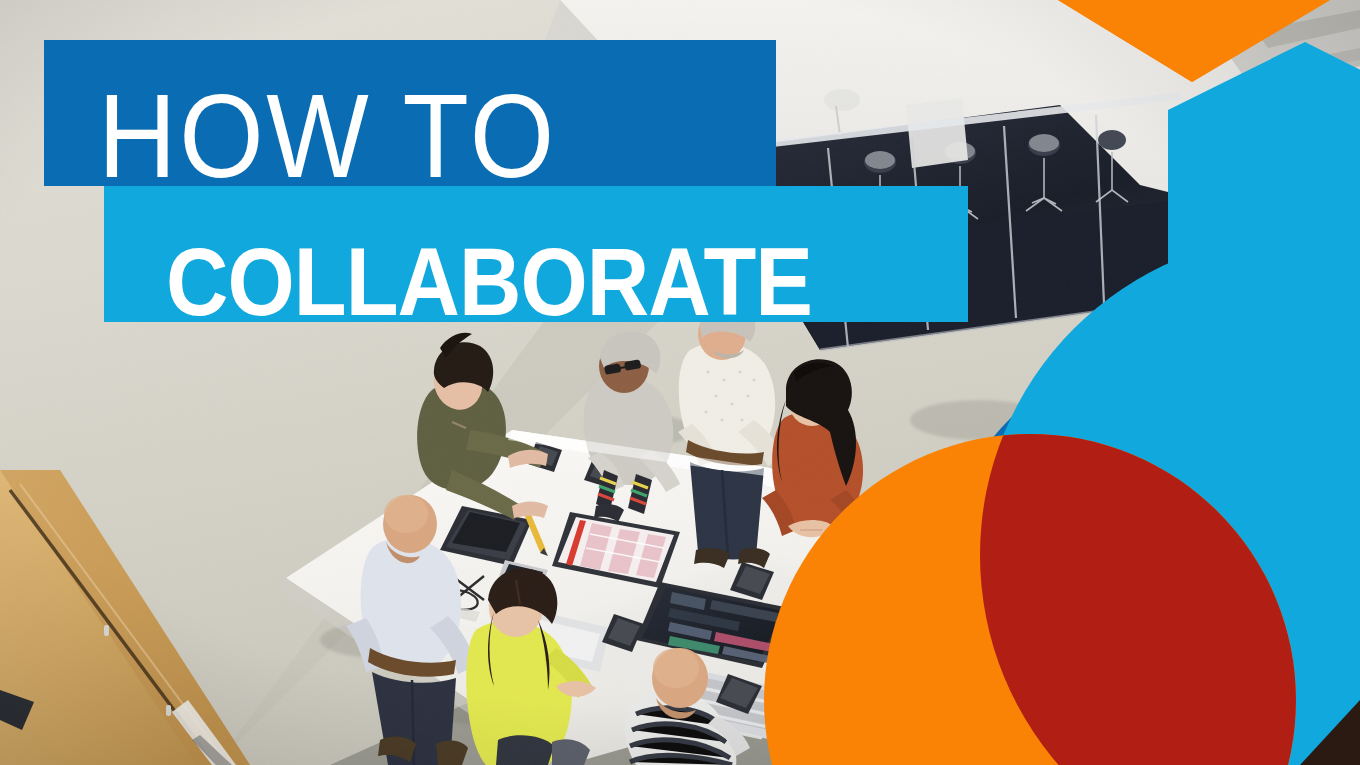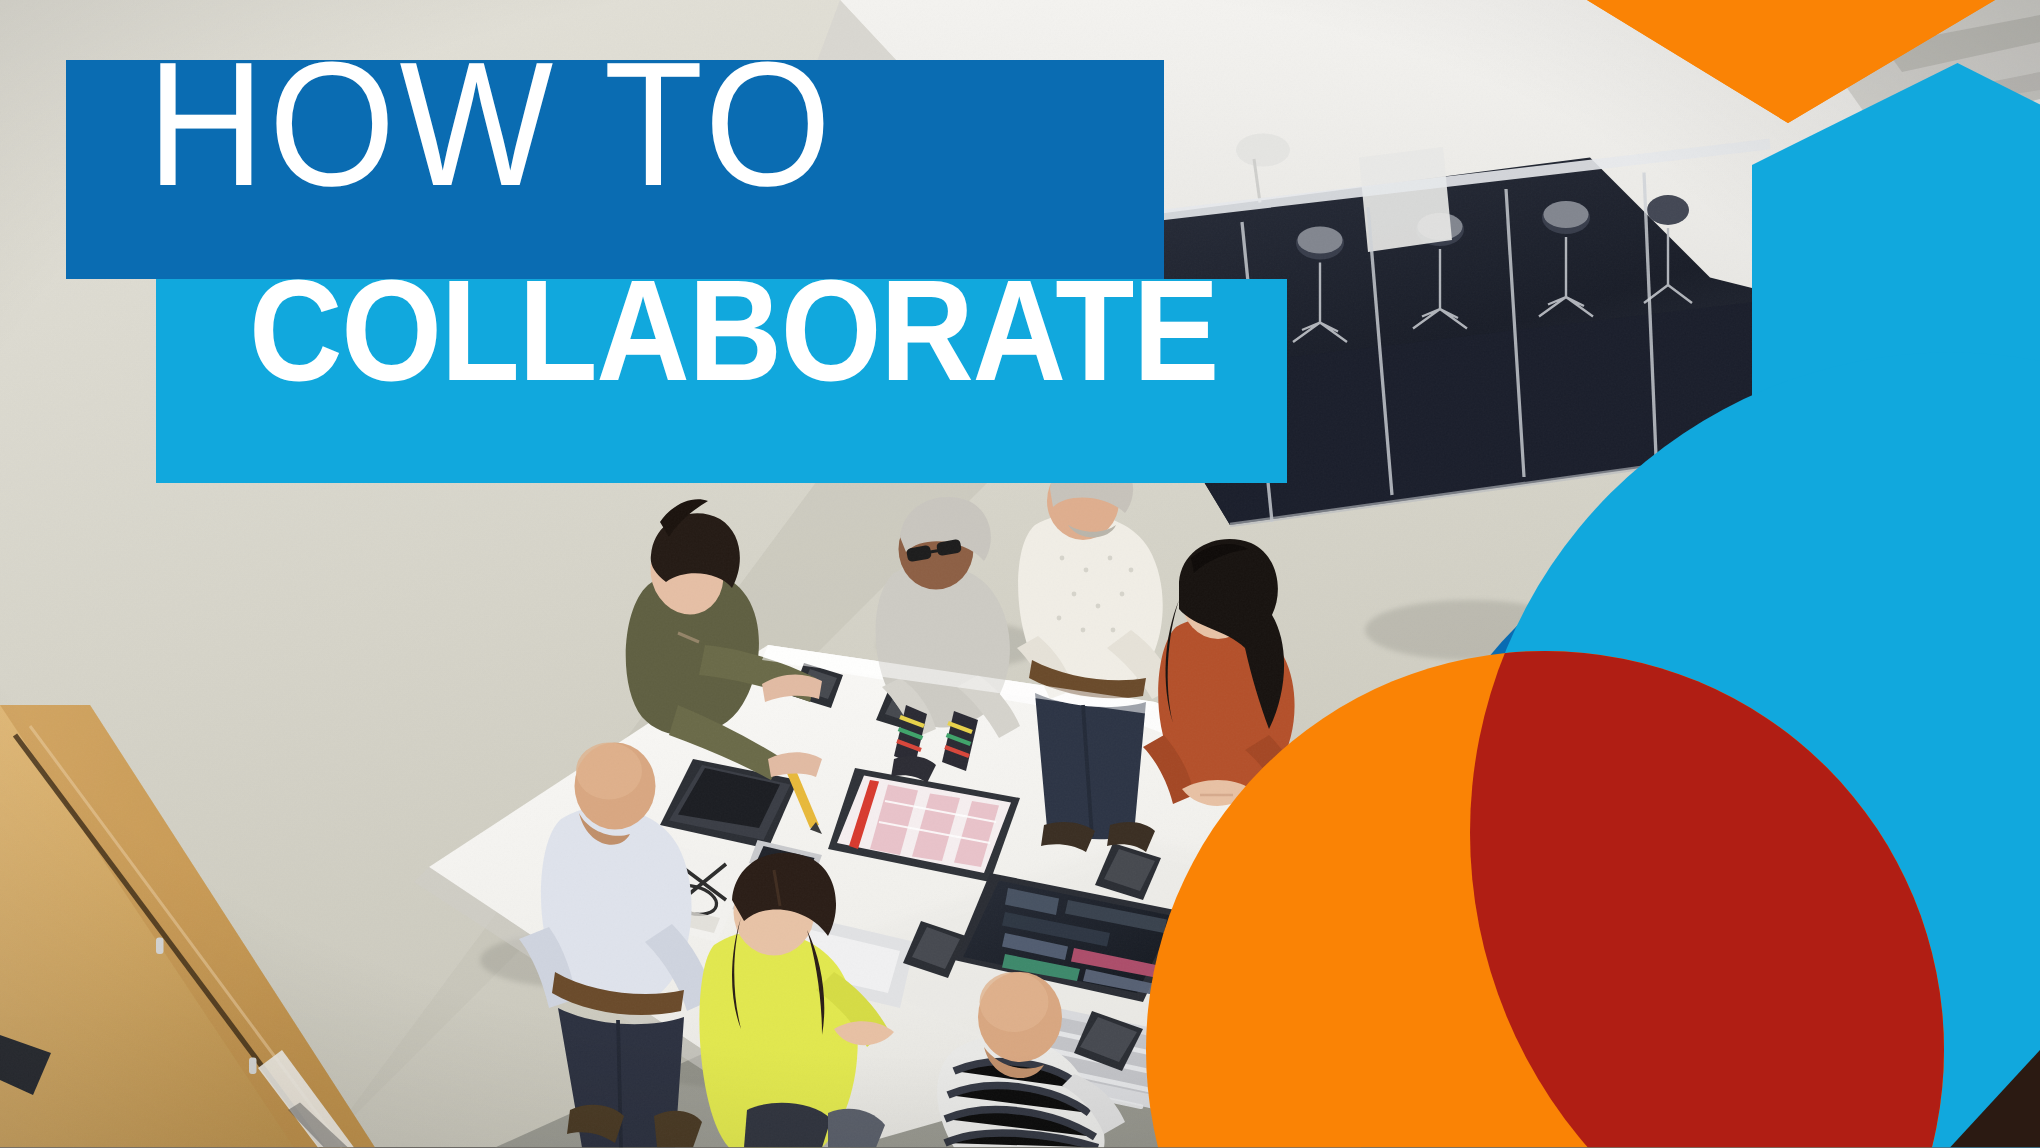--- a/index.html
+++ b/index.html
@@ -31,35 +31,35 @@
     inset: 0;
     width: 100%;
     height: 100%;
     pointer-events: none;
   }
 
   
   .banner {
     position: absolute;
     display: flex;
-    align-items: flex-start;
+    align-items: flex-end;
     box-sizing: border-box;
   }
   #banner-top {
     left: 44px;
     top: 40px;
     width: 732px;
     height: 146px;
     background: #0a6cb2;
     padding-left: 54px;
   }
   #banner-bottom {
     left: 104px;
     top: 186px;
-    width: 754px;
+    width: 864px;
     height: 136px;
     background: #11a8dd;
     padding-left: 62px;
   }
   #title-line-1 {
     color: #ffffff;
     font-family: "Liberation Sans", sans-serif;
     font-size: 118px;
     font-weight: 300;
     letter-spacing: 3px;

